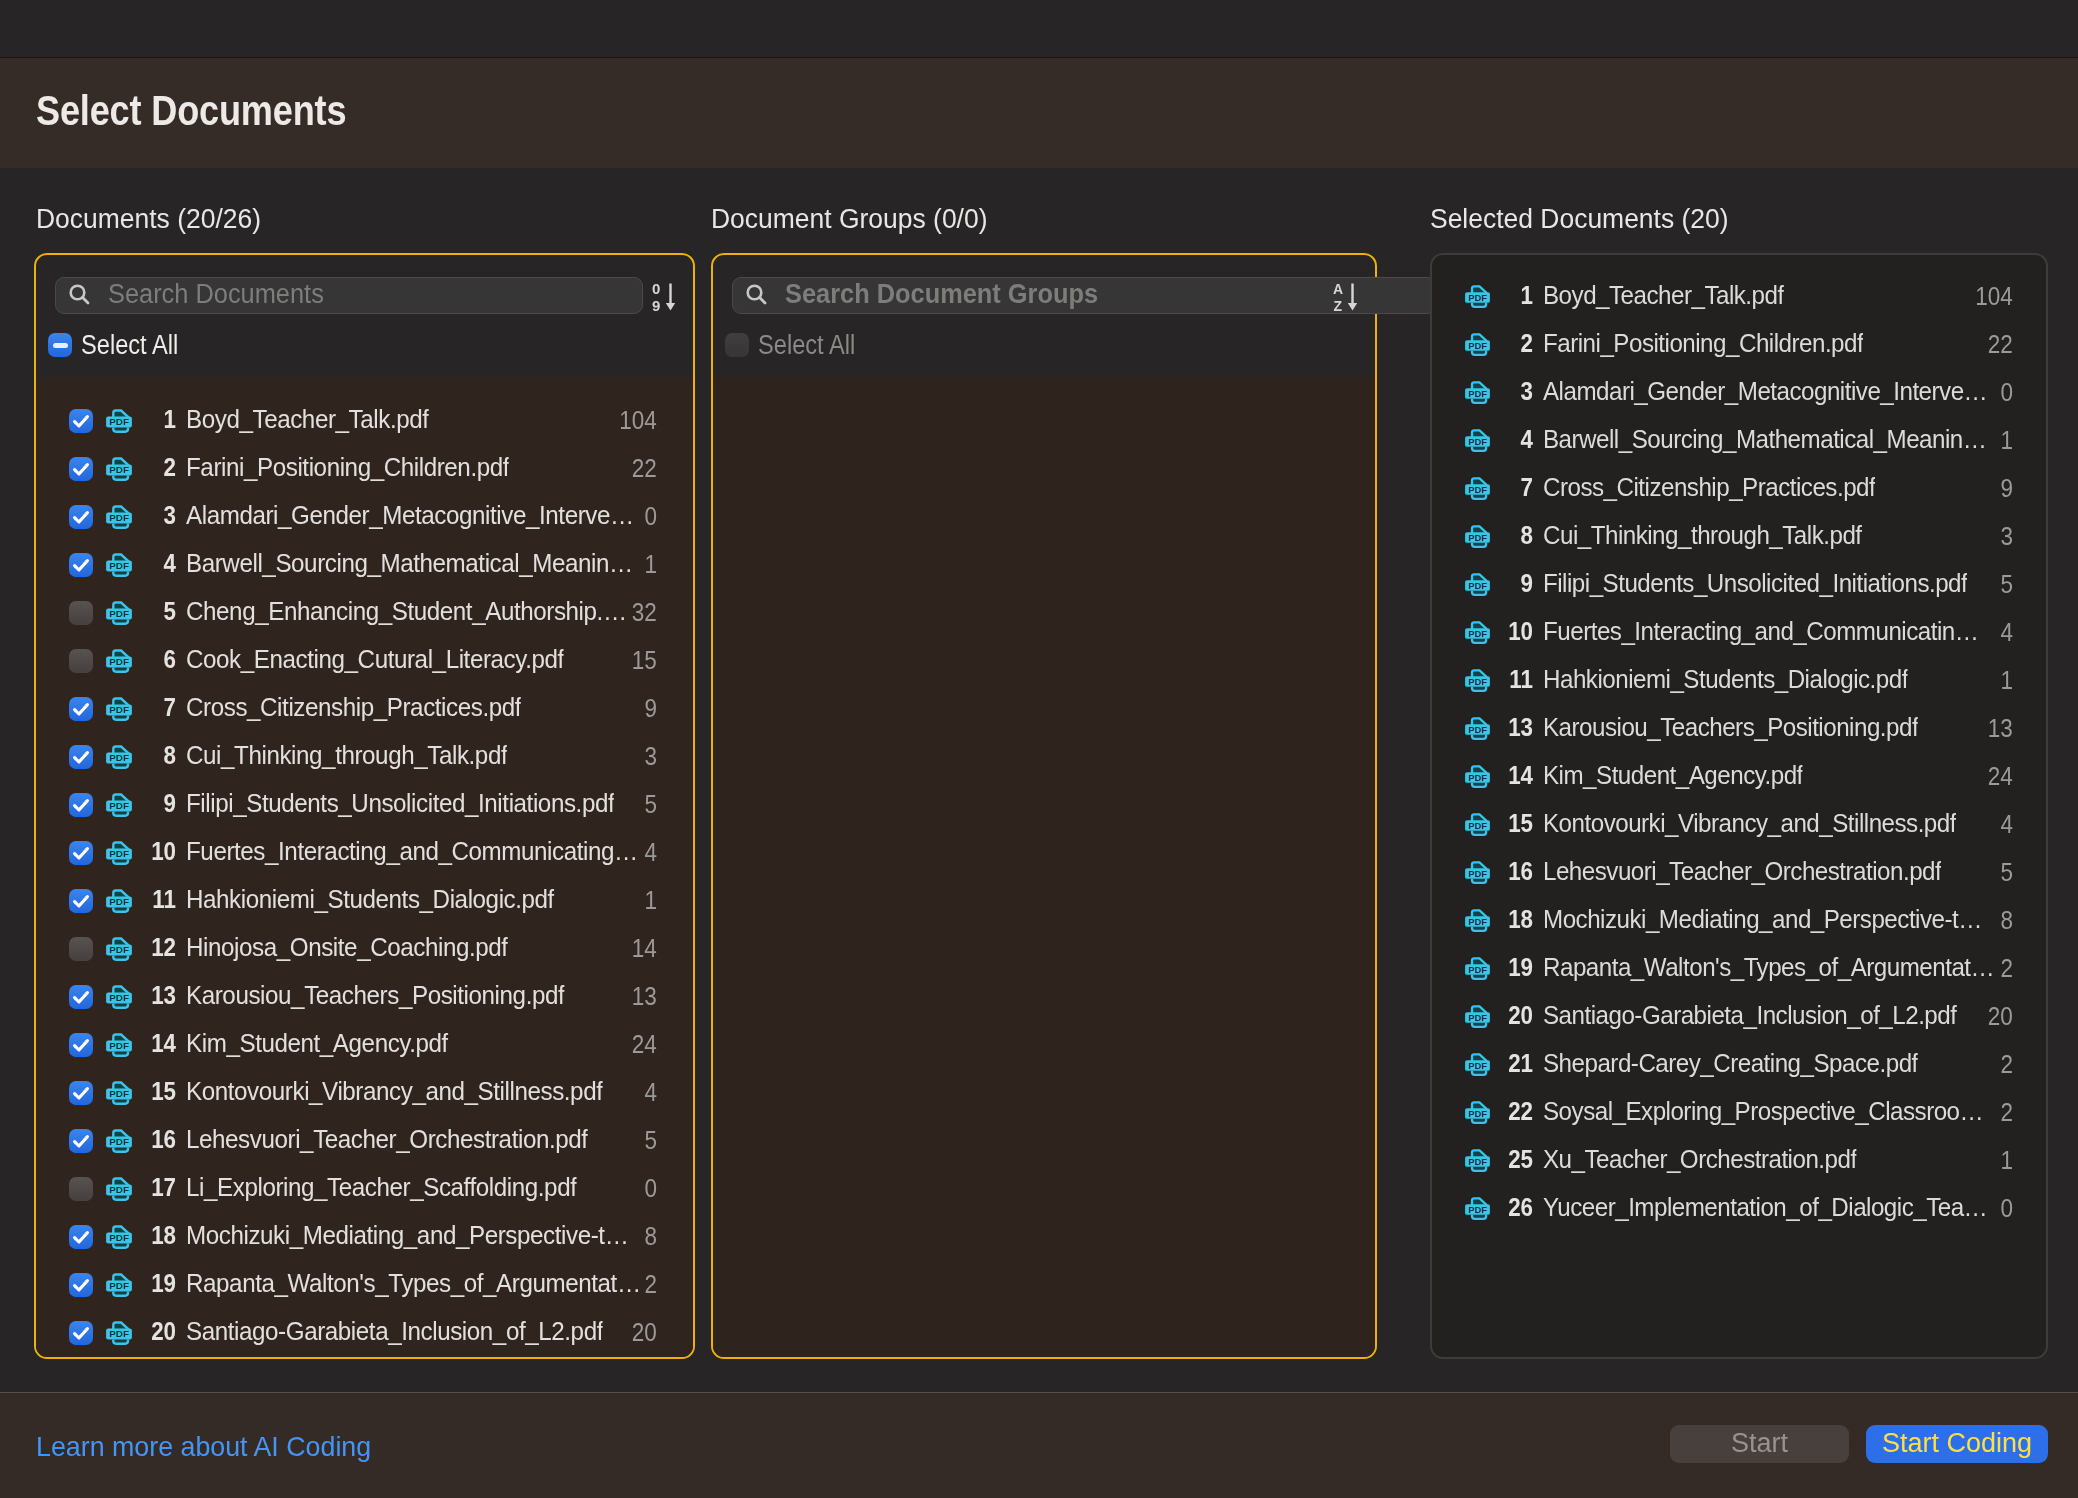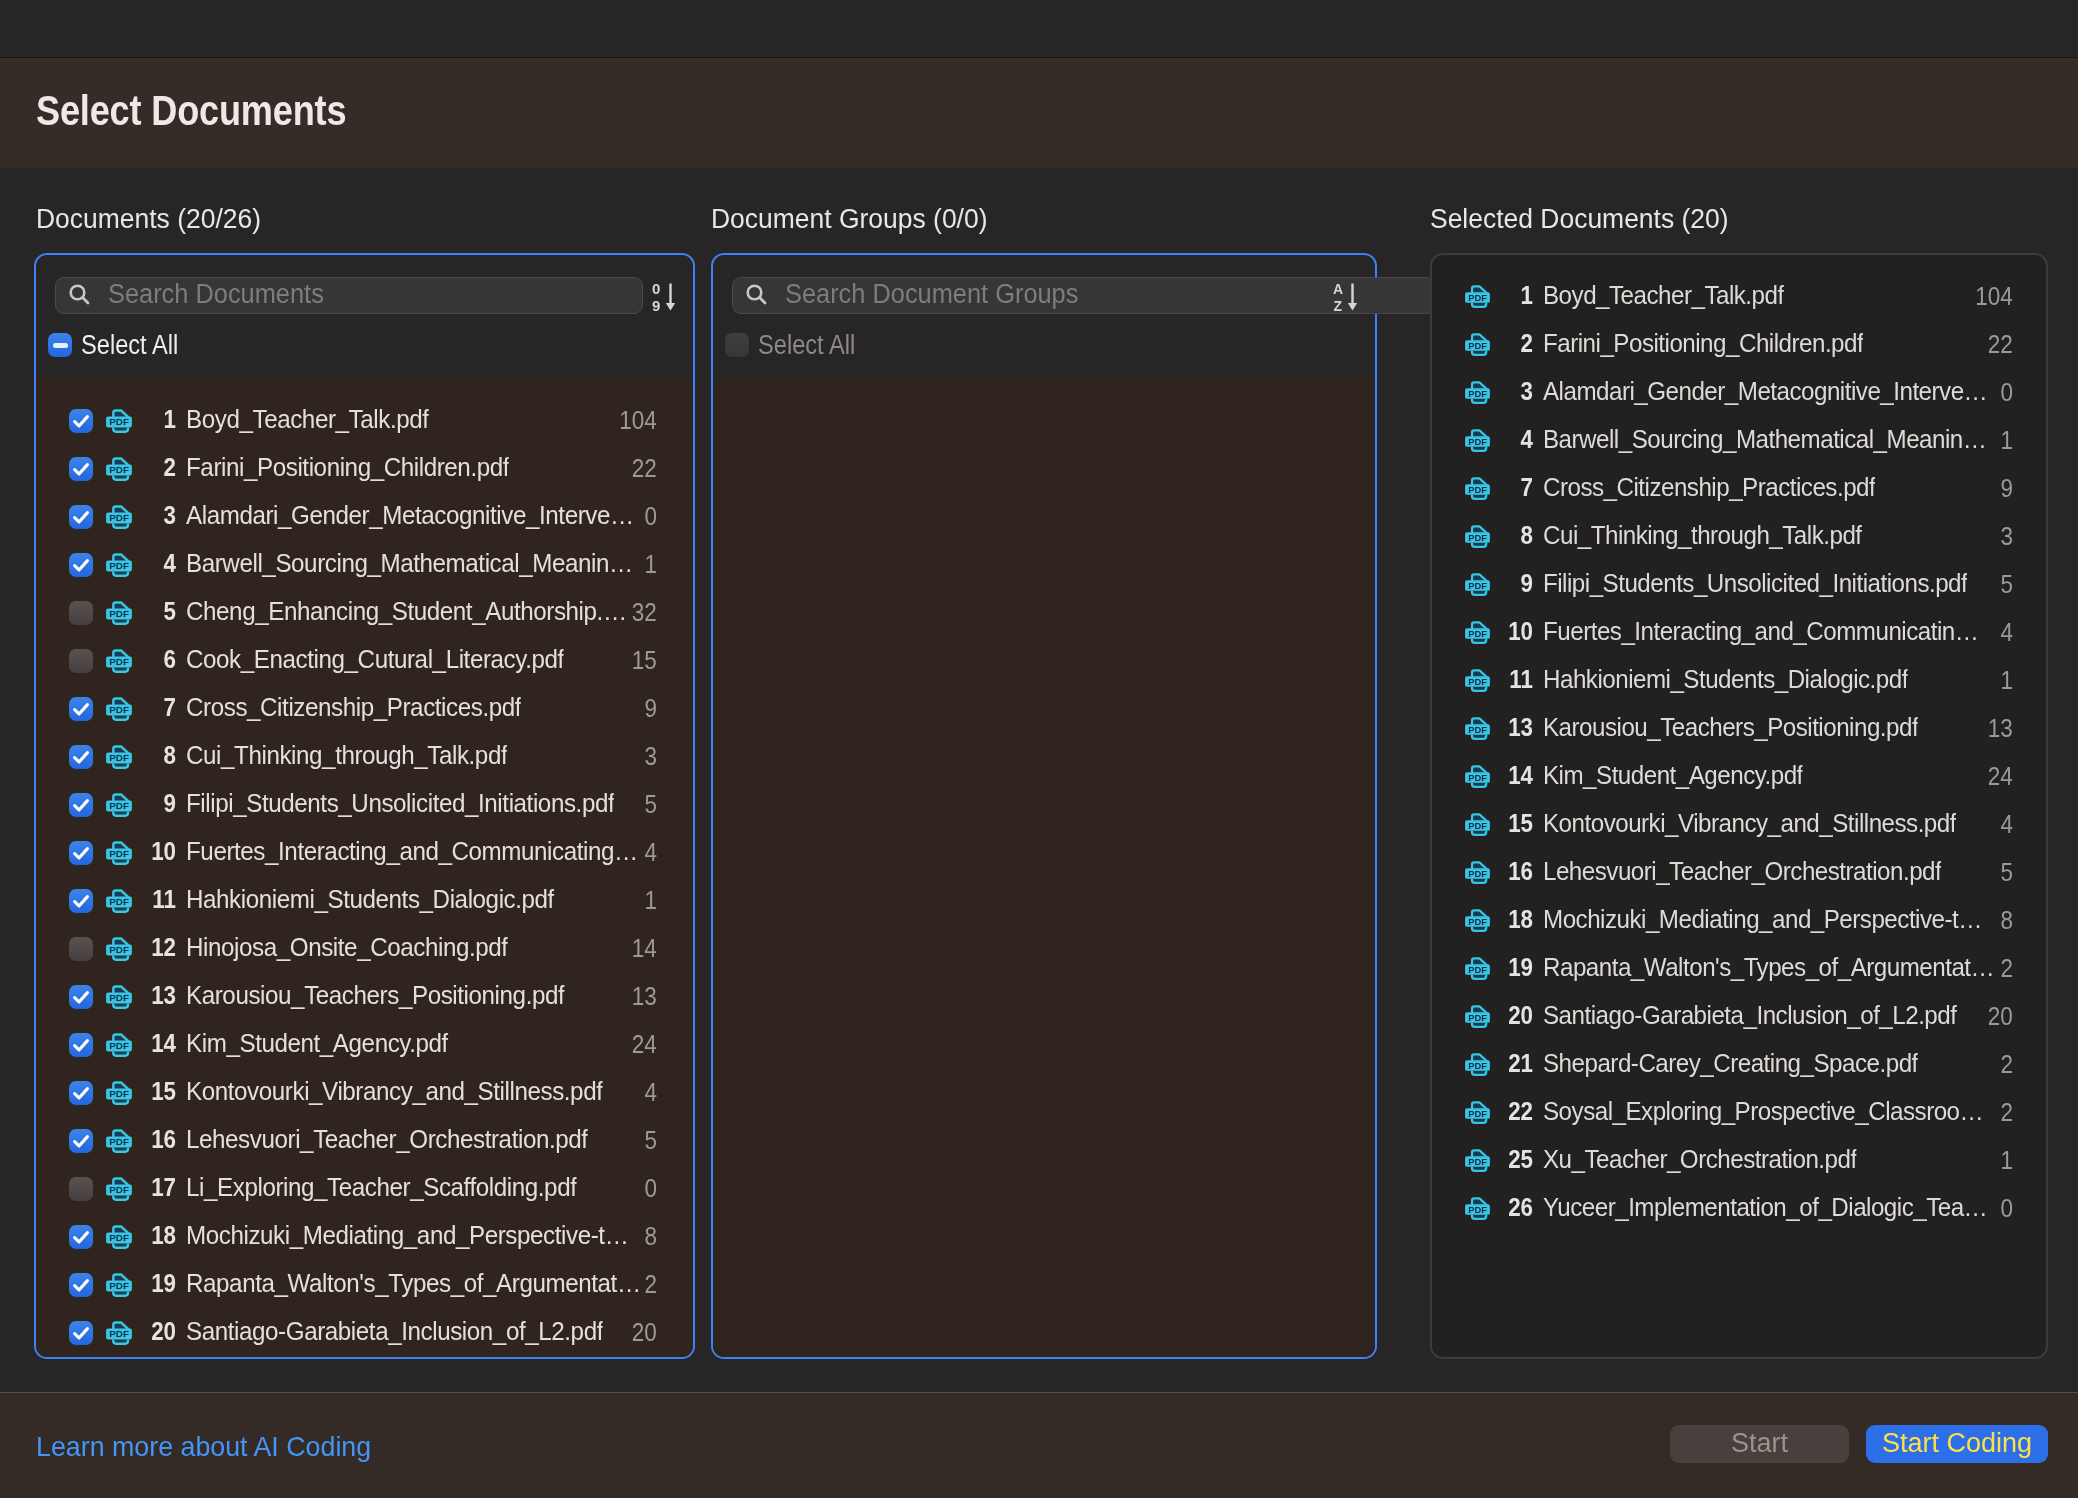--- a/index.html
+++ b/index.html
@@ -2,30 +2,30 @@
 <html><head><meta charset="utf-8"><style>
 * { margin:0; padding:0; box-sizing:border-box; }
 html,body { width:2078px; height:1498px; background:#272525; font-family:"Liberation Sans", sans-serif; overflow:hidden; }
 #win { position:absolute; left:0; top:0; width:2078px; height:1498px; }
 .titlebar { position:absolute; left:0; top:0; width:2078px; height:57px; background:#3f3835; border-top:2px solid #7e7a78; }
 .light { position:absolute; top:16px; width:25px; height:25px; border-radius:50%; }
 .title { position:absolute; top:0; left:0; width:2078px; height:57px; line-height:57px; text-align:center; font-size:30px; font-weight:bold; color:#d3cfce; letter-spacing:-0.3px; transform:scaleX(0.88); }
 .header { position:absolute; left:0; top:57px; width:2078px; height:111px; background:#352b27; border-top:1px solid #1a1412; }
 .header h1 { position:absolute; left:36px; top:50%; transform:translateY(-54%) scaleX(0.86); transform-origin:left center; font-size:42px; font-weight:bold; color:#ece9e7; letter-spacing:-0.2px; }
 .coltitle { position:absolute; top:204px; font-size:27px; color:#e9e7e5; transform:scaleX(0.98); transform-origin:left center; }
-.panel { position:absolute; top:253px; height:1106px; border:2px solid #3b82f6; border-radius:13px; }
+.panel { position:absolute; top:253px; height:1106px; border:2px solid #eab308; border-radius:13px; }
 #lpanel { left:34px; width:661px; }
 #mpanel { left:711px; width:666px; }
 #rpanel { left:1430px; width:618px; background:#232120; border-color:#3e3c3b; }
 .listarea { position:absolute; left:0; right:0; top:122px; bottom:0; border-radius:0 0 11px 11px; }
 #lpanel .listarea { background:#30241e; }
 #mpanel .listarea { background:#2f231e; }
 .searchbox { position:absolute; top:22px; height:37px; background:#363636; border:1.5px solid #4a4a4a; border-radius:9px; }
 #lpanel .searchbox { left:19px; width:588px; }
-#mpanel .searchbox { left:19px; width:704px; }
+#mpanel .searchbox { left:19px; width:704px;font-weight:bold; }
 .mag { position:absolute; left:11px; top:4px; }
 .ph { position:absolute; left:52px; top:0; line-height:33px; font-size:27px; color:#7e7d7c; white-space:nowrap; transform:scaleX(0.94); transform-origin:left center; }
 .sorticon { position:absolute; top:25px; right:14px; }
 .selrow { position:absolute; left:12px; top:78px; height:26px; }
 .cb { position:absolute; width:24px; height:24px; border-radius:7px; display:inline-block; }
 .cb.on { background:linear-gradient(180deg,#3b84ee,#2366dc); }
 .cb.off { background:linear-gradient(180deg,#585250,#454040); }
 .cb.dis { background:linear-gradient(180deg,#403f3f,#373535); }
 .cb.ind { background:linear-gradient(180deg,#3b84ee,#2366dc); }
 .cb.ind:after { content:""; position:absolute; left:4.5px; top:10px; width:15px; height:4.5px; border-radius:2.5px; background:#e8effc; }

